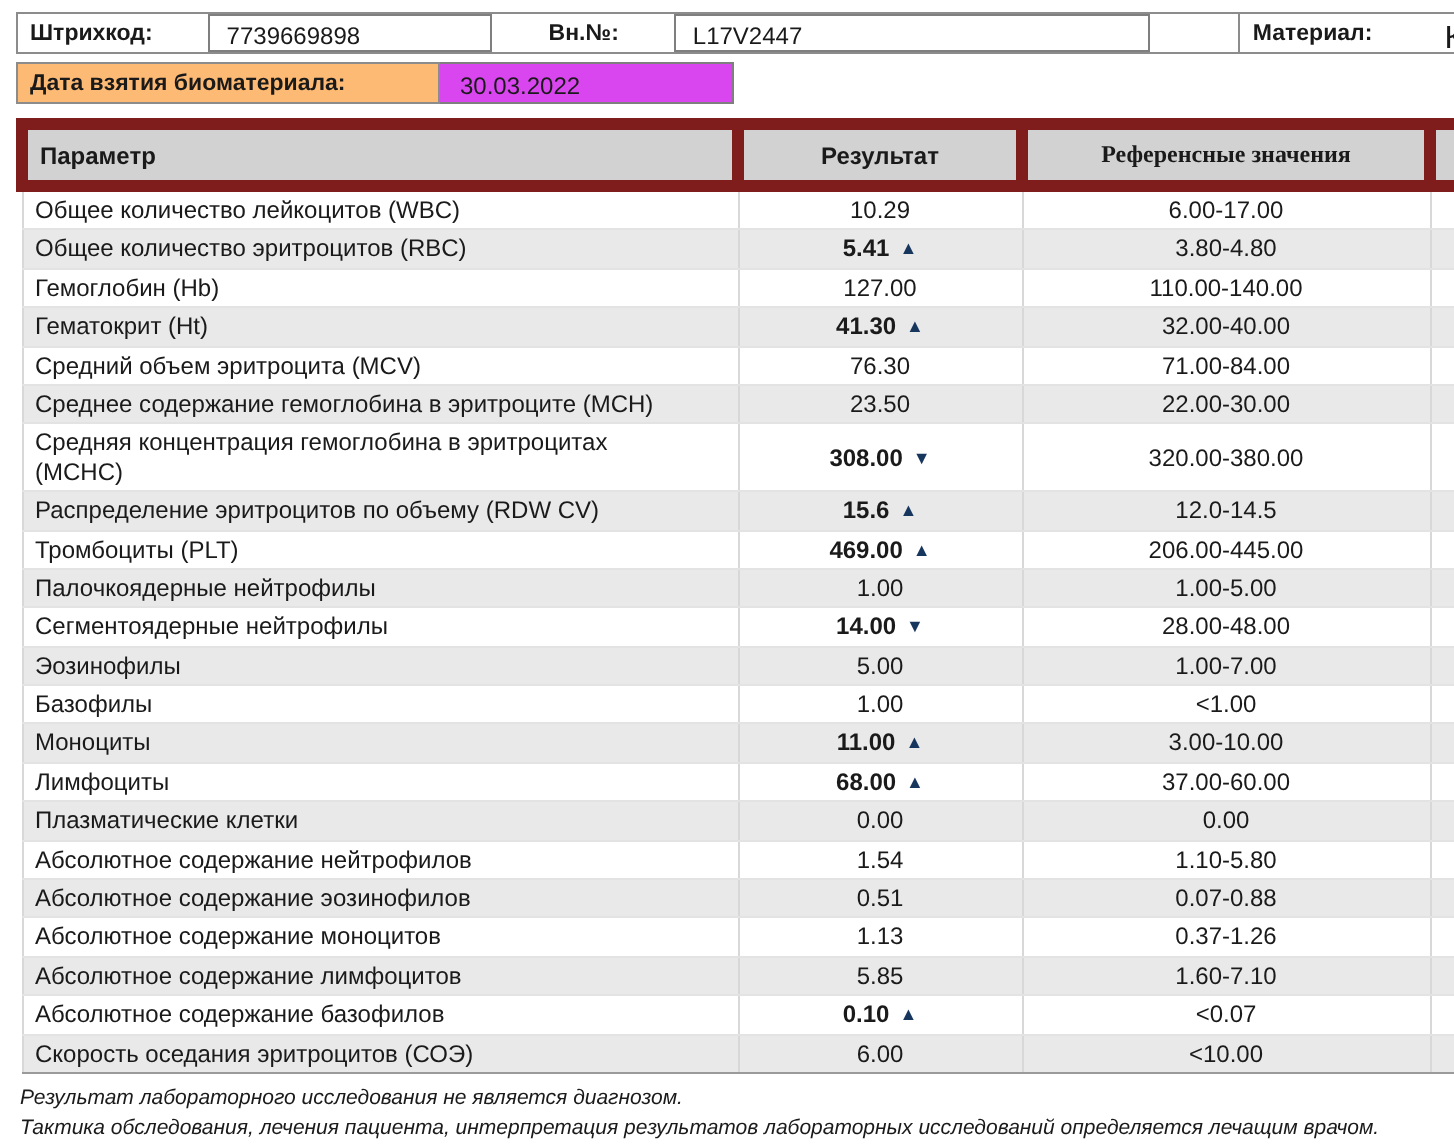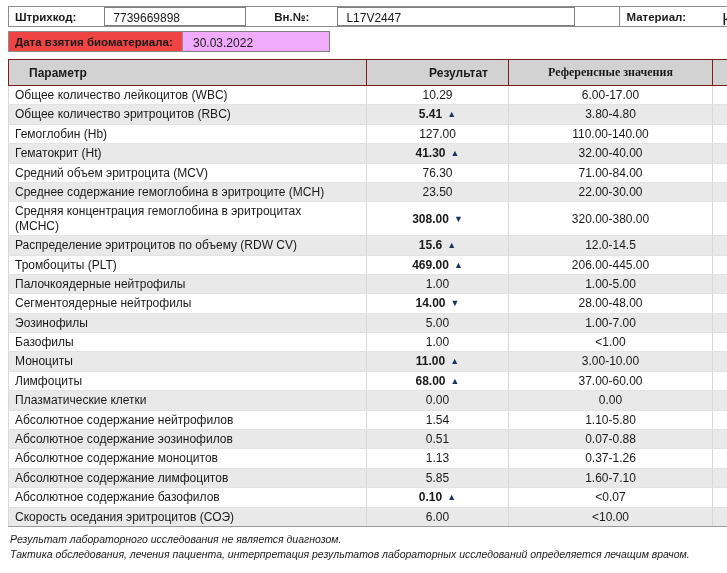--- a/index.html
+++ b/index.html
@@ -56,44 +56,44 @@
   .m-spacer { flex: 1; }
   .m-divided { border-left: 1px solid #8c8c8c; }
   .m-plain {
     font-size: 16px;
     padding: 4px 10px 0 8px;
     white-space: nowrap;
   }
 
   .date-row { display: flex; margin-top: 4px; width: 719px; }
   .date-label {
-    width: 175px; height: 21px;
+    width: 212px; height: 21px;
     border: 1px solid #8c8c8c;
     font-size: 11.5px; font-weight: bold;
     padding: 4px 6px 12px 6px;
-    background: #ef4444;
+    background: #fdba74;
   }
   .date-value {
     width: 147px; height: 21px;
     border: 1px solid #7f7f7f; border-left: none;
     font-size: 12px;
     padding: 4px 10px 0 10px;
-    background: #f0abfc;
+    background: #d946ef;
   }
 
   
   table { border-collapse: collapse; width: 719px; margin-top: 7px; table-layout: fixed; }
   thead th {
     background: var(--header-bg, #d2d2d2);
-    border: 1px solid #7f1d1d;
+    border: 6px solid #7f1d1d;
     font-size: 12px; font-weight: bold;
-    padding: 5px 20px;
+    padding: 5px 6px;
   }
   th.param-h { width: 358px; text-align: left; }
-  th.result-h { width: 142px; text-align: right; }
+  th.result-h { width: 142px; text-align: center; }
   th.ref-h { width: 204px; text-align: center; font-family: Liberation Serif, serif; }
   th.stub-h { width: 15px; }
   tbody td {
     font-size: 12px;
     padding: 2px 6px;
     border-left: 1px solid #d8d8d8;
     border-right: 1px solid #d8d8d8;
     border-bottom: 1px solid #e3e3e3;
     vertical-align: middle;
     line-height: 1.2;

